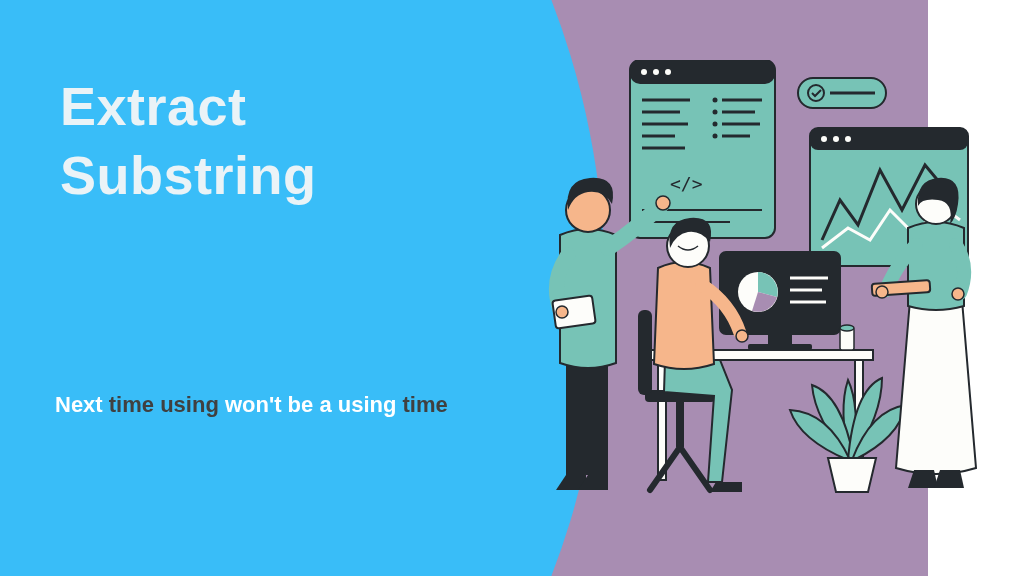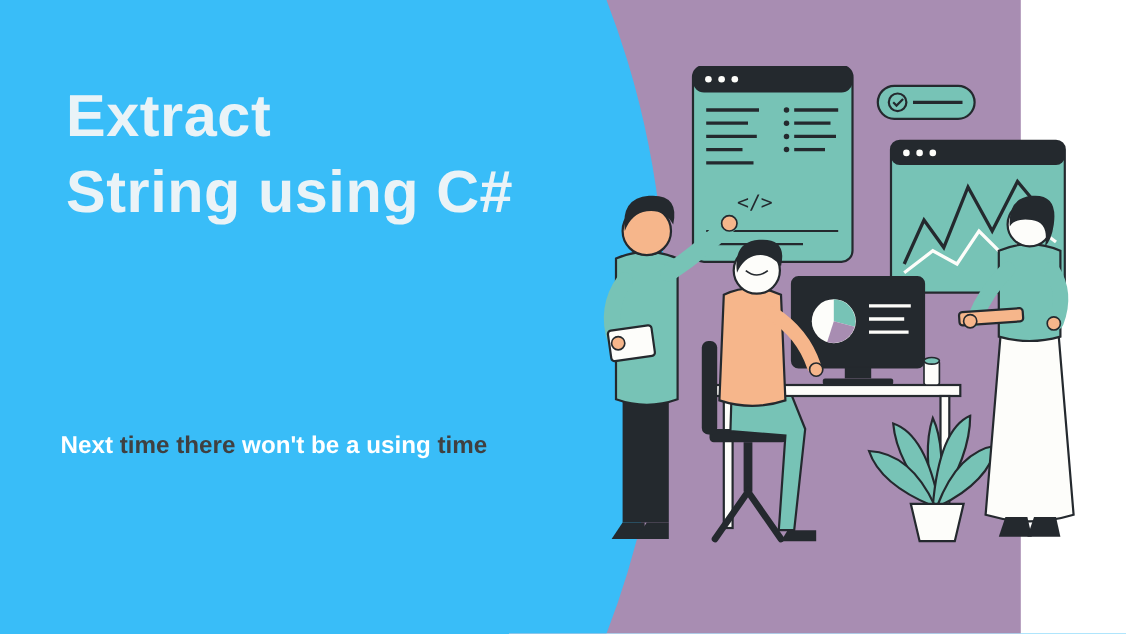--- a/index.html
+++ b/index.html
@@ -47,24 +47,24 @@
   .illus svg { width: 100%; height: 100%; }
 </style>
 </head>
 <body>
 
 <div class="canvas">
   <div class="blue-panel"></div>
 
   <div class="title">
     <div>Extract</div>
-    <div>String using C#</div>
+    <div>Substring</div>
   </div>
 
-  <div class="subtitle"><span>Next </span><span class="hi">time</span><span> </span><span class="hi">there</span><span> won't be a using </span><span class="hi">time</span></div>
+  <div class="subtitle"><span>Next </span><span class="hi">time</span><span> </span><span class="hi">using</span><span> won't be a using </span><span class="hi">time</span></div>
 
   <div class="illus">
     <svg viewBox="0 0 470 450">
 
       <g>
         <rect x="100" y="0" width="145" height="178" rx="10" fill="#77c3b6" stroke="#24292e" stroke-width="2"></rect>
         <rect x="100" y="0" width="145" height="24" rx="10" fill="#24292e"></rect>
         <circle cx="114" cy="12" r="3" fill="#fdfdfa"></circle>
         <circle cx="126" cy="12" r="3" fill="#fdfdfa"></circle>
         <circle cx="138" cy="12" r="3" fill="#fdfdfa"></circle>

